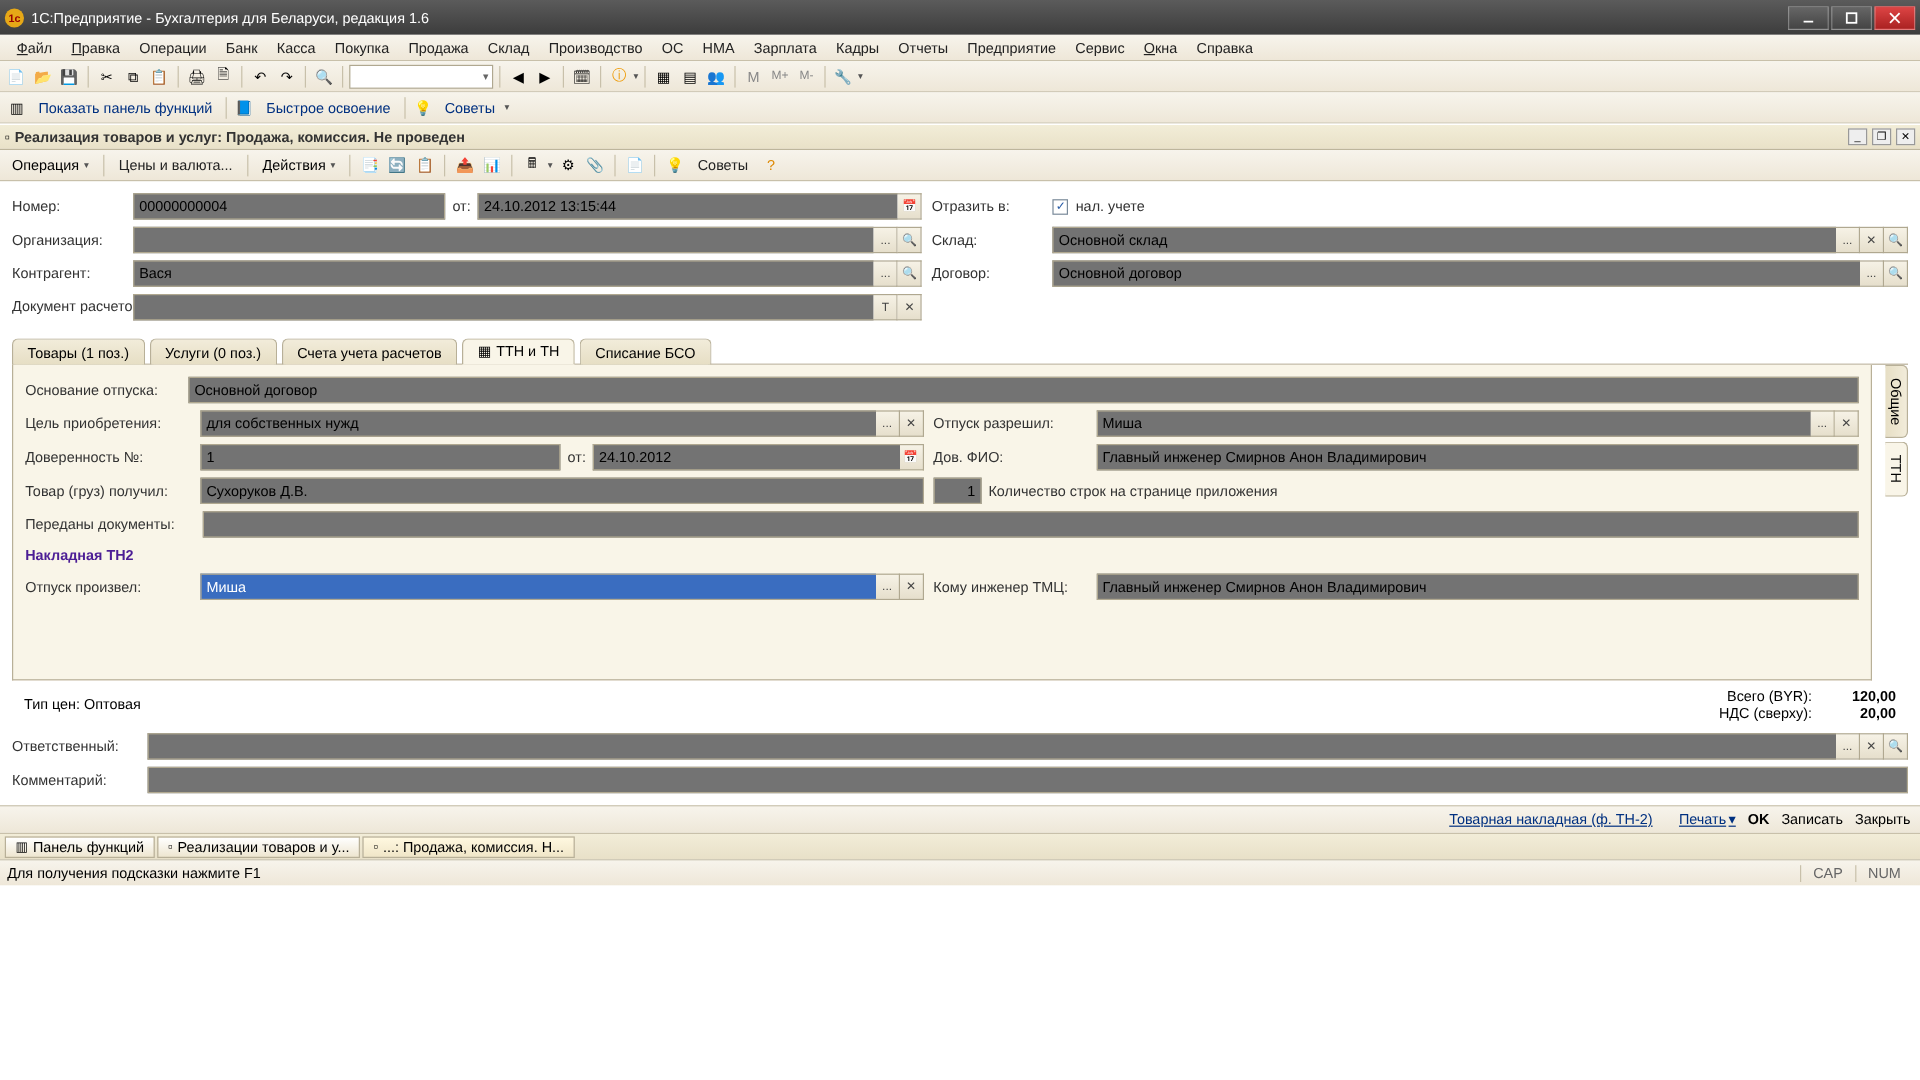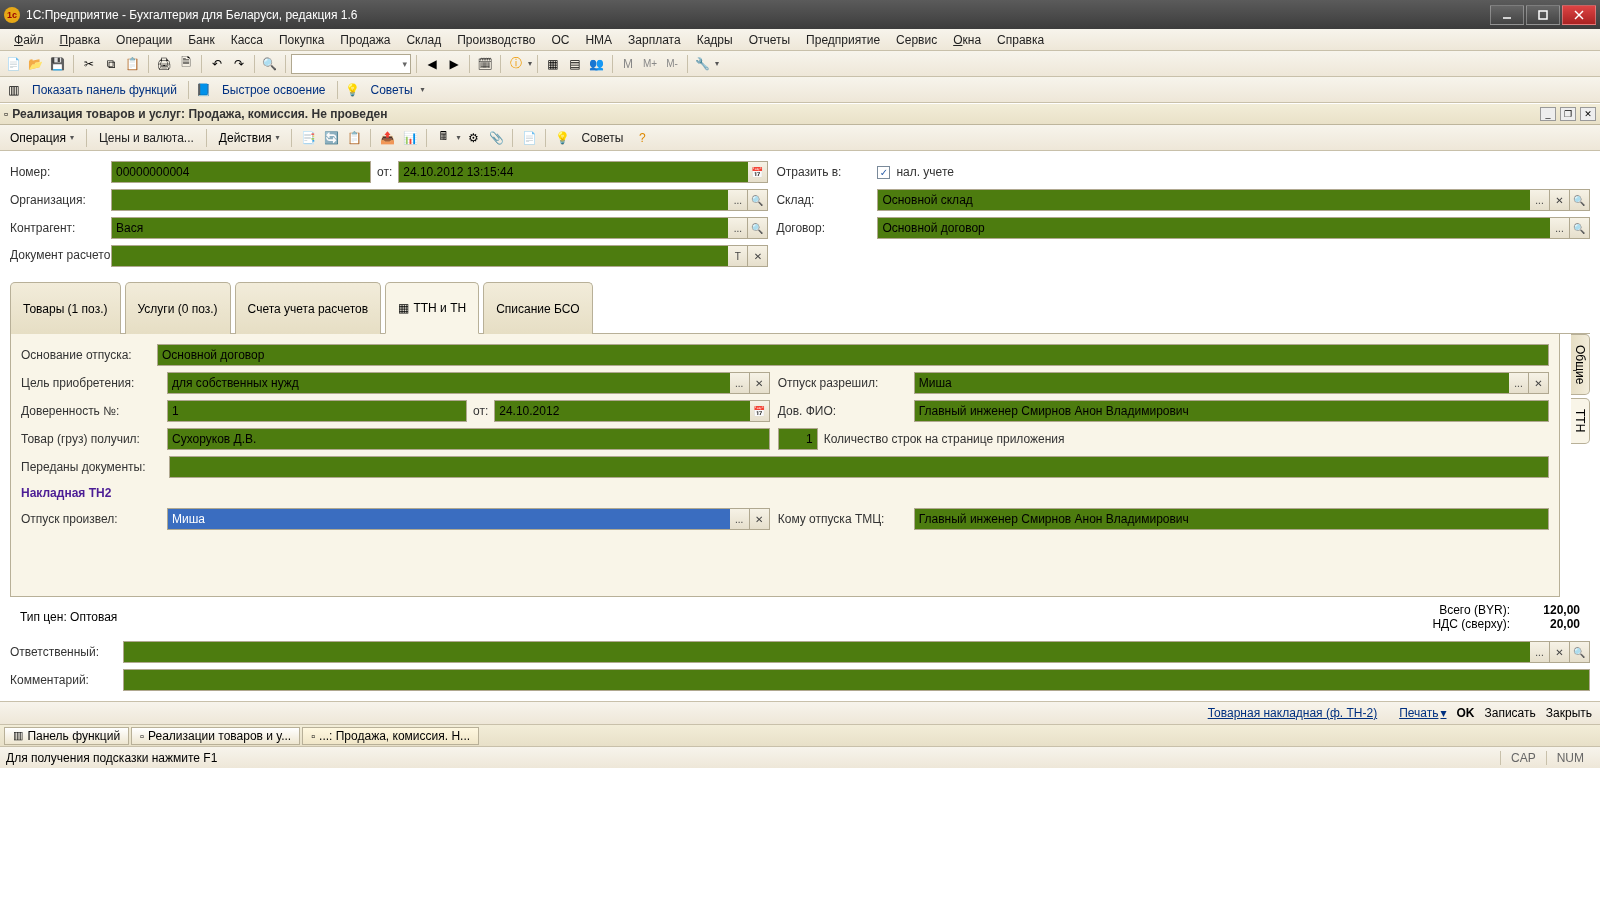--- a/index.html
+++ b/index.html
@@ -34,30 +34,30 @@
 
 .doc-toolbar { height:26px; background:linear-gradient(#f7f4ec,#eee7d8); border-bottom:1px solid #c8c0aa; display:flex; align-items:center; padding:0 4px; gap:3px; }
 .menu-btn { height:20px; padding:2px 6px; display:flex; align-items:center; gap:2px; }
 .menu-btn::after { content:"▾"; font-size:8px; margin-left:2px; color:#555; }
 
 
 .form-area { padding:10px 10px 4px 10px; }
 .row { display:flex; align-items:center; margin-bottom:6px; gap:8px; }
 .col { display:flex; align-items:center; gap:6px; }
 .lbl { color:#333; white-space:nowrap; }
-.inp { height:22px; border:1px solid #b0a890; background:#4d7c0f; padding:0 4px; display:flex; align-items:center; }
+.inp { height:22px; border:1px solid #b0a890; background:#737373; padding:0 4px; display:flex; align-items:center; }
 .inp.sel { background:#3a6dc0; color:#fff; }
 .inp-group { display:flex; height:22px; }
 .inp-group .inp { flex:1; border-right:none; }
 .tbtn { width:20px; height:22px; border:1px solid #b0a890; background:linear-gradient(#f6f2e6,#e6dfcc); display:flex; align-items:center; justify-content:center; font-size:10px; color:#444; border-left:none; }
 .chk { width:13px; height:13px; border:1px solid #7a8a9a; background:#fff; display:flex; align-items:center; justify-content:center; font-size:10px; color:#2a5da8; }
 
 
 .tabs { display:flex; gap:4px; border-bottom:1px solid #b8b098; margin:4px 10px 0 10px; }
-.tab { padding:18px 12px; border:1px solid #b8b098; border-bottom:none; border-radius:5px 5px 0 0; background:linear-gradient(#f2ecda,#e6dec4); position:relative; top:1px; display:flex; align-items:center; gap:4px; }
+.tab { padding:3px 12px; border:1px solid #b8b098; border-bottom:none; border-radius:5px 5px 0 0; background:linear-gradient(#f2ecda,#e6dec4); position:relative; top:1px; display:flex; align-items:center; gap:4px; }
 .tab.active { background:#f9f5e8; border-bottom:1px solid #f9f5e8; }
 
 
 .tab-panel { margin:0 10px; border:1px solid #b8b098; border-top:none; background:#f9f5e8; padding:10px; position:relative; }
 .section-title { color:#4c1d95; font-weight:bold; margin:8px 0 8px 0; }
 
 
 .vtabs { position:absolute; right:-20px; top:0; display:flex; flex-direction:column; }
 .vtab { writing-mode:vertical-rl; padding:10px 2px; border:1px solid #b8b098; background:linear-gradient(90deg,#e6dec4,#f2ecda); border-left:none; border-radius:0 5px 5px 0; margin-bottom:3px; }
 .vtab.active { background:#f9f5e8; }
@@ -352,21 +352,21 @@
   <div class="row">
     <div class="col" style="width:49%">
       <span class="lbl" style="width:140px">Отпуск произвел:</span>
       <div class="inp-group" style="flex:1">
         <div class="inp sel">Миша</div>
         <div class="tbtn">...</div>
         <div class="tbtn">✕</div>
       </div>
     </div>
     <div class="col" style="flex:1">
-      <span class="lbl" style="width:130px">Кому отпуска ТМЦ:</span>
+      <span class="lbl" style="width:130px">Кому инженер ТМЦ:</span>
       <div class="inp" style="flex:1">Главный инженер Смирнов Анон Владимирович</div>
     </div>
   </div>
   <div style="height:50px"></div>
 </div>
 <div class="vtabs">
   <div class="vtab">Общие</div>
   <div class="vtab active">ТТН</div>
 </div>
 </div>

